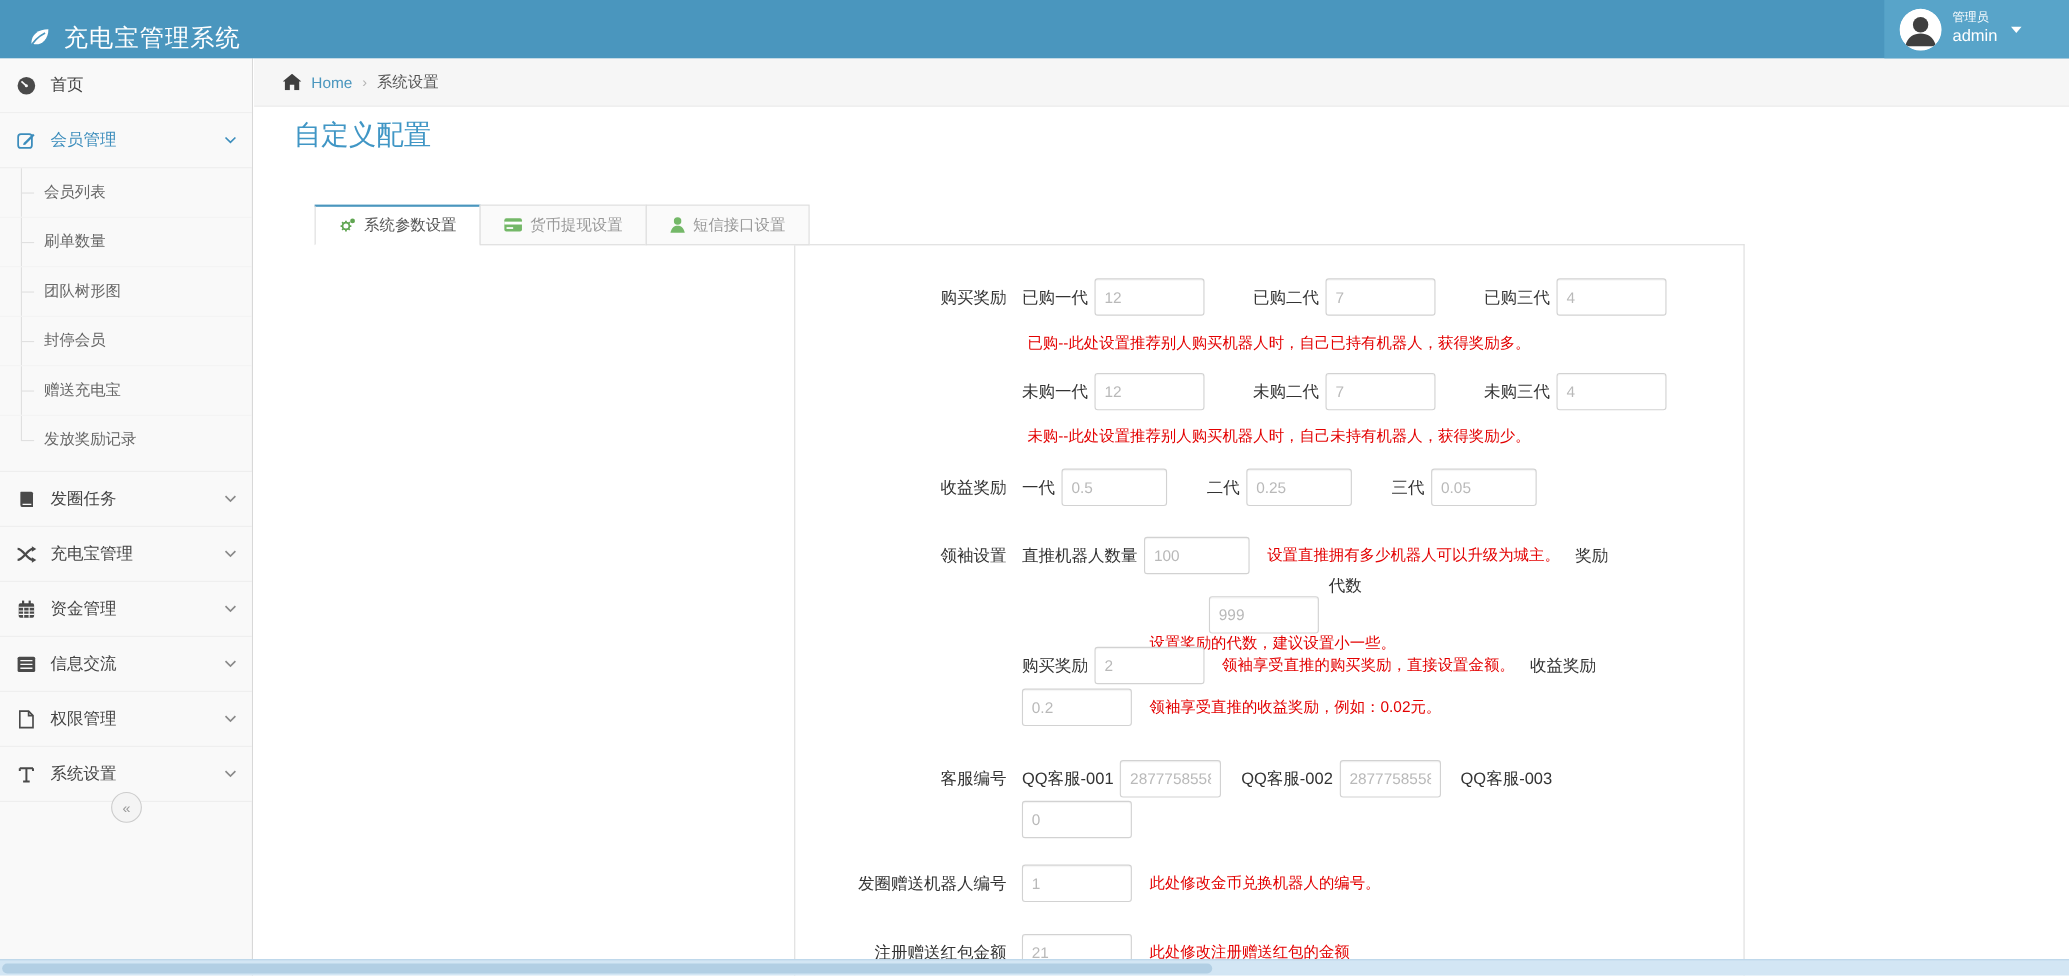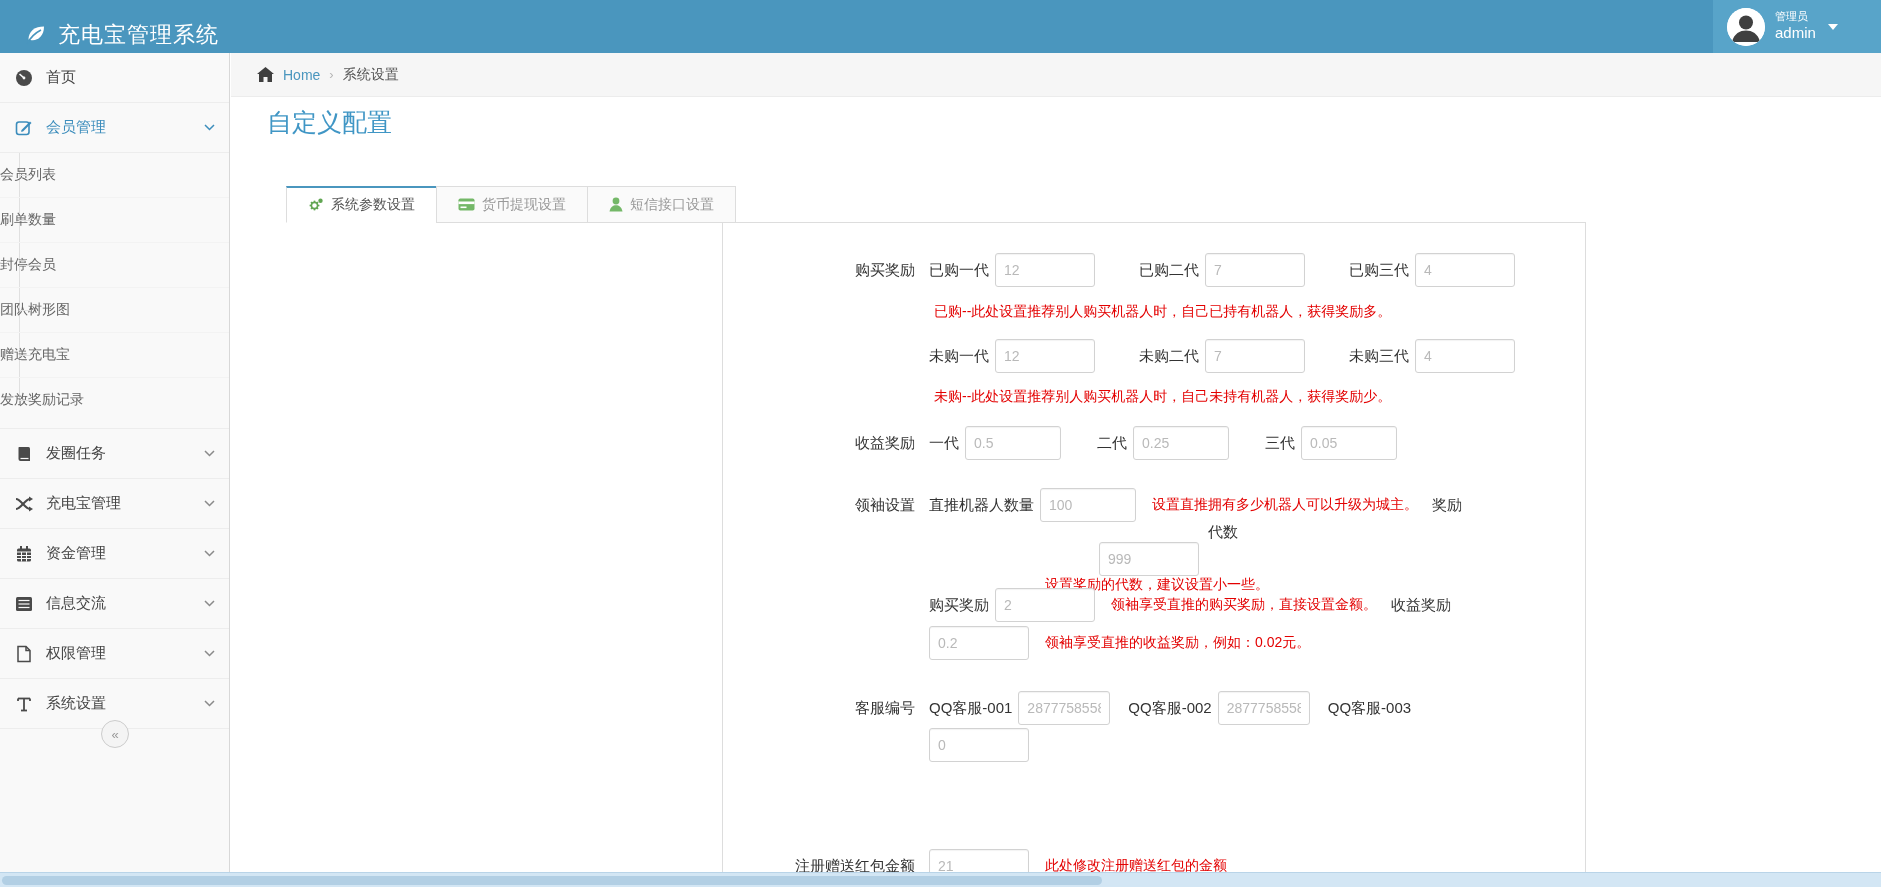--- a/index.html
+++ b/index.html
@@ -23,21 +23,21 @@
   .sidebar{position:absolute;top:53px;left:0;width:230px;bottom:0;background:#f9f9f9;
            border-right:1px solid #d8d8d8;box-sizing:border-box;}
   .sitem{height:49px;display:flex;align-items:center;padding:0 14px;border-bottom:1px solid #ededed;
          font-size:15px;color:#444;cursor:pointer;background:#f9f9f9;}
   .sitem .sicon{width:20px;margin-right:12px;display:flex;justify-content:center;color:#4a4a4a;}
   .sitem .chev{margin-left:auto;color:#8a8a8a;}
   .sitem.active{color:#3c8dbc;}
   .sitem.active .sicon{color:#3c8dbc;}
   .ssub{position:relative;padding-bottom:6px;border-bottom:1px solid #ededed;}
   .ssub::before{content:'';position:absolute;left:19px;top:0;bottom:28px;width:1px;background:#e0e0e0;}
-  .subitem{height:44px;display:flex;align-items:center;font-size:14px;color:#666;
+  .subitem{height:44px;display:flex;align-items:center;padding-left:40px;font-size:14px;color:#666;
            border-bottom:1px solid #f3f3f3;cursor:pointer;position:relative;}
   .subitem:last-child{border-bottom:none;}
   .subitem::before{content:'';position:absolute;left:19px;top:50%;width:12px;height:1px;background:#e0e0e0;}
   .collapse-btn{position:absolute;top:667px;left:101px;width:26px;height:26px;border:1px solid #ccc;
                 border-radius:50%;color:#999;display:flex;align-items:center;justify-content:center;
                 font-size:13px;background:#f4f4f4;cursor:pointer;}
 
   
   .breadcrumb{position:absolute;left:231px;top:53px;right:0;height:44px;background:#f6f6f6;
               border-bottom:1px solid #ececec;display:flex;align-items:center;gap:9px;
@@ -147,24 +147,24 @@
   </div>
 
   <div class="ssub">
     <div class="subitem">
       <span>会员列表</span>
       </div>
     <div class="subitem">
       <span>刷单数量</span>
       </div>
     <div class="subitem">
+      <span>团队树形图</span>
+      </div>
+    <div class="subitem">
       <span>封停会员</span>
-      </div>
-    <div class="subitem">
-      <span>团队树形图</span>
       </div>
     <div class="subitem">
       <span>赠送充电宝</span>
       </div>
     <div class="subitem">
       <span>发放奖励记录</span>
       </div>
   </div>
 
   <div class="sitem">
@@ -428,20 +428,25 @@
       <input type="text" style="width: 92px;" placeholder="2877758558">
     </span>
     <span class="flabel">QQ客服-003</span>
   </div>
 
   <div class="frow t504">
     <span class="glabel"></span>
     <input type="text" placeholder="0" style="">
   </div>
 
+  <div class="frow t562">
+    <span class="glabel">发圈赠送机器人编号</span>
+    <input type="text" placeholder="1" style="">
+    <span class="hint hint-inline">此处修改金币兑换机器人的编号。</span>
+  </div>
 
   <div class="frow t625">
     <span class="glabel">注册赠送红包金额</span>
     <input type="text" placeholder="21" style="">
     <span class="hint hint-inline">此处修改注册赠送红包的金额</span>
   </div>
 
 </div>
 
 <div class="hscrollbar">

